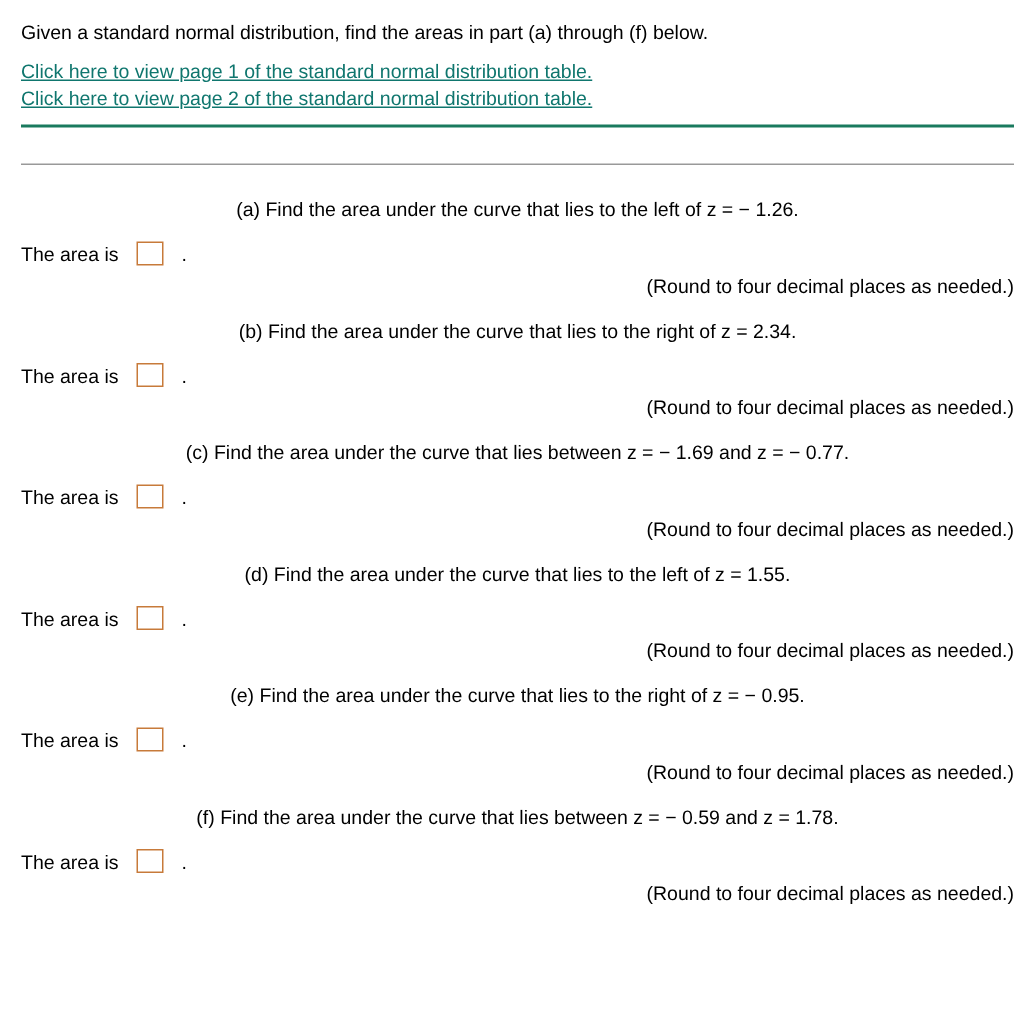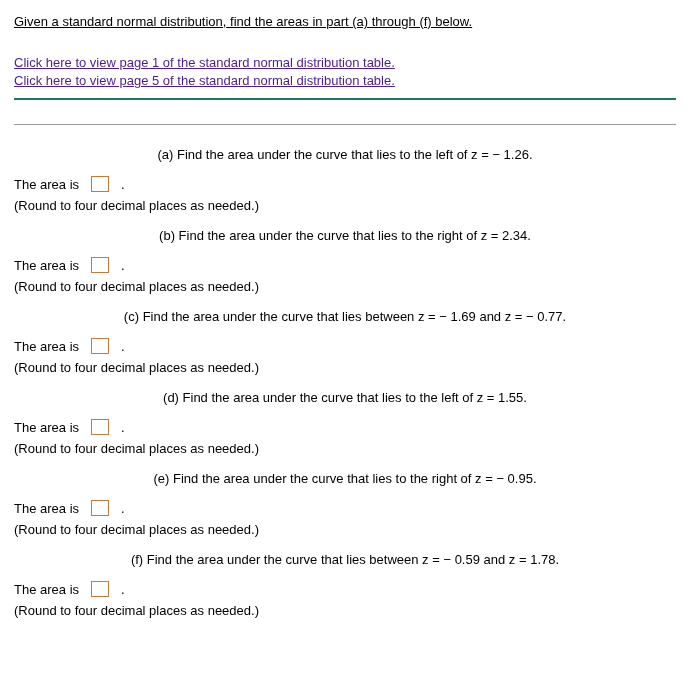--- a/index.html
+++ b/index.html
@@ -14,26 +14,25 @@
       background: #fff;
       width: 690px;
       padding: 12px 14px;
     }
     .header-section {
       border-bottom: 2px solid #1a7a5e;
       padding-bottom: 8px;
       margin-bottom: 24px;
     }
     .intro-text {
-      margin-bottom: 25px;
+      margin-bottom: 10px;
       padding-top: 2px;
-      text-decoration: underline;
     }
     .link {
-      color: #4c1d95;
+      color: #0f766e;
       text-decoration: underline;
       cursor: pointer;
       display: block;
       line-height: 1.4;
     }
     .divider {
       border: none;
       border-top: 1px solid #999;
       margin-bottom: 22px;
     }
@@ -51,32 +50,33 @@
       width: 18px;
       height: 16px;
       border: 1px solid #c77a3a;
       background: #fff;
       font-size: 11px;
       text-align: center;
       padding: 0;
     }
     .hint-text {
       color: #000;
+      text-align: right;
     }
     .part-group {
       margin-bottom: 15px;
     }
   </style>
 </head>
 <body>
 
 <div class="header-section">
   <div class="intro-text">Given a standard normal distribution, find the areas in part (a) through (f) below.</div>
   <a class="link">Click here to view page 1 of the standard normal distribution table.</a>
-  <a class="link">Click here to view page 5 of the standard normal distribution table.</a>
+  <a class="link">Click here to view page 2 of the standard normal distribution table.</a>
 </div>
 
 <hr class="divider">
 
 <div class="part-group">
   <div class="question-text">(a) Find the area under the curve that lies to the left of z = − 1.26.</div>
   <div class="answer-line">
     <span>The area is</span>
     <input type="text" class="input-box" style="">
     <span>.</span>

